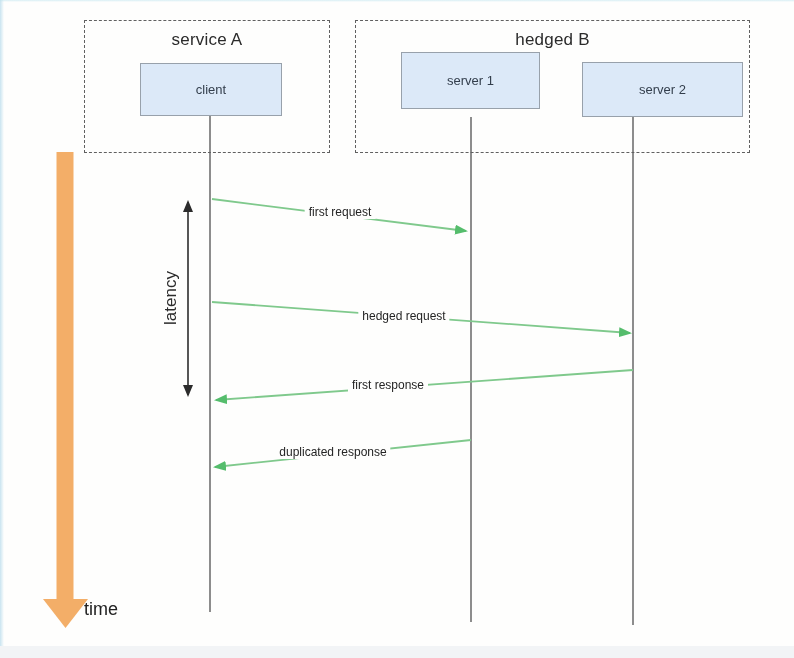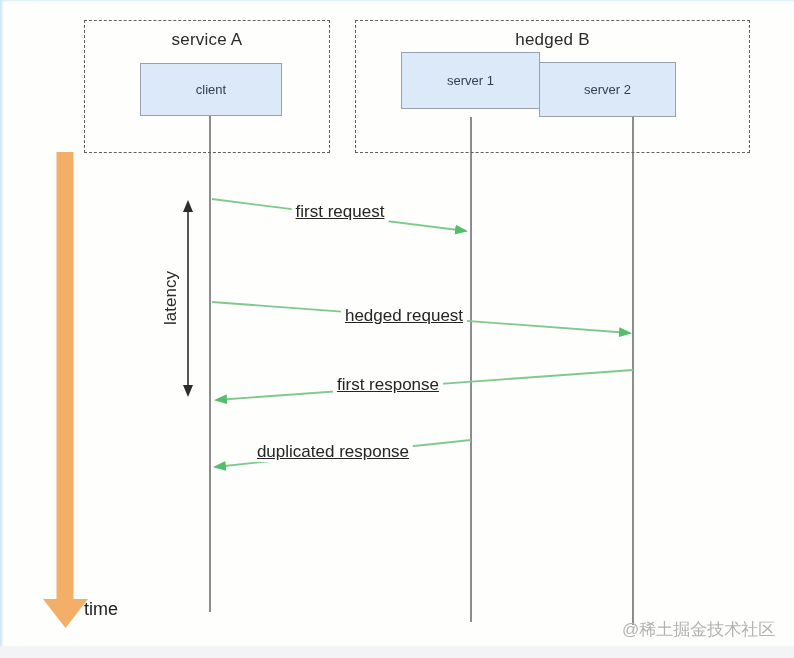--- a/index.html
+++ b/index.html
@@ -26,22 +26,22 @@
     z-index:2;box-sizing:border-box;}
   .group-title{padding-top:9px;text-align:center;font-size:17px;
     color:#2b2b2b;letter-spacing:.2px;}
 
   .node{position:absolute;z-index:3;box-sizing:border-box;
     background:var(--box-fill,#dce9f8);border:1px solid var(--box-border,#98a1ab);
     display:flex;align-items:center;justify-content:center;
     font-size:13px;color:#333e4c;}
 
   .msg-label{position:absolute;z-index:4;transform:translate(-50%,-50%);
-    background:#fefefd;padding:0 4px;font-size:17px;color:var(--label-text,#252525);
-    white-space:nowrap;text-decoration:underline;}
+    background:#fefefd;padding:0 4px;font-size:12px;color:var(--label-text,#252525);
+    white-space:nowrap;}
   .latency-label{position:absolute;z-index:4;transform:translate(-50%,-50%) rotate(-90deg);
     font-size:17px;color:#2b2b2b;white-space:nowrap;}
   .time-label{position:absolute;z-index:4;font-size:18px;color:#222;margin-top:24px;}
   .watermark{position:absolute;z-index:5;font-size:17px;
     color:var(--watermark-gray,#b4b2b0);white-space:nowrap;}
 </style>
 </head>
 <body>
 
 <div class="stage">
@@ -81,26 +81,25 @@
   <div class="group" style="left:84px;top:20px;width:246px;height:133px;">
     <div class="group-title">service A</div>
   </div>
 
   <div class="group" style="left:355px;top:20px;width:395px;height:133px;">
     <div class="group-title">hedged B</div>
   </div>
 
   <div class="node" style="left:140px;top:63px;width:142px;height:53px;">client</div>
   <div class="node" style="left:401px;top:52px;width:139px;height:57px;">server 1</div>
-  <div class="node" style="left:539px;top:62px;width:137px;height:55px;">server 2</div>
+  <div class="node" style="left:582px;top:62px;width:161px;height:55px;">server 2</div>
 
   <div class="msg-label" style="left:340px;top:212px;">first request</div>
   <div class="msg-label" style="left:404px;top:316px;">hedged request</div>
   <div class="msg-label" style="left:388px;top:385px;">first response</div>
   <div class="msg-label" style="left:333px;top:452px;">duplicated response</div>
 
   <div class="latency-label" style="left:171px;top:298px;">latency</div>
 
   <div class="time-label" style="left:84px;top:575px;">time</div>
 
-  <div class="watermark" style="left:622px;top:618px;">@稀土掘金技术社区</div>
 
 </div>
 
 </body></html>

